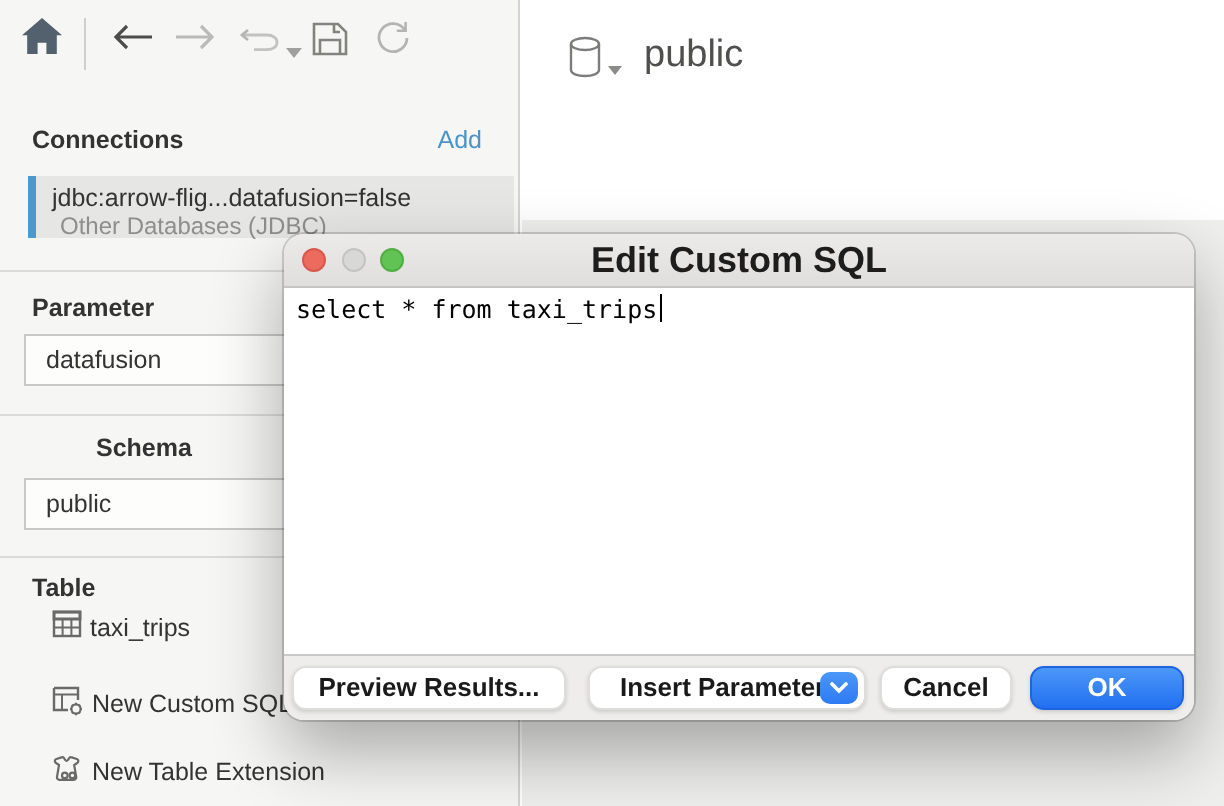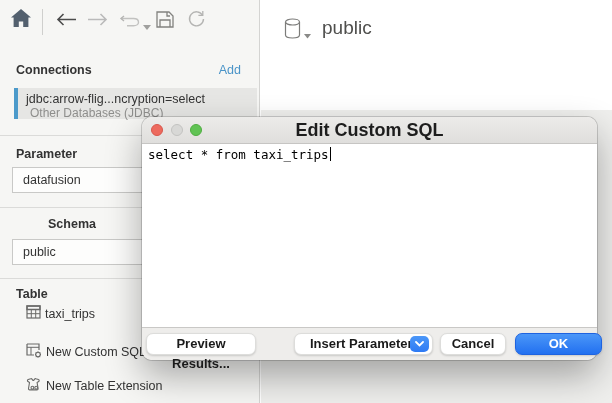--- a/index.html
+++ b/index.html
@@ -39,26 +39,26 @@
   .light.red{left:9px;background:#ed6a5e;border:1px solid #d8574c;}
   .light.yellow{left:29px;background:#d8d8d6;border:1px solid #c3c3c1;}
   .light.green{left:48px;background:#61c354;border:1px solid #4fae41;}
   .dlg-body{position:absolute;left:0;top:27px;right:0;bottom:32px;background:#fff;padding:3px 6px;box-sizing:border-box;
           font-family:"DejaVu Sans Mono","Liberation Mono",monospace;font-size:12.5px;color:#000;cursor:text;}
   .caret-i{display:inline-block;width:1px;height:14px;background:#000;vertical-align:-2px;margin-left:1px;}
   .dlg-footer{position:absolute;left:0;bottom:0;right:0;height:32px;background:#eeedeb;border-top:1px solid #c9c8c6;border-radius:0 0 10px 10px;}
   .btn{position:absolute;top:5px;height:22px;background:#fff;border:1px solid #dddddb;border-radius:7px;
        font-size:13px;font-weight:600;color:#1a1a1a;text-align:center;line-height:20px;box-sizing:border-box;
        box-shadow:0 1px 2px rgba(0,0,0,.15);cursor:pointer;}
-  .btn-preview{left:4px;width:110px;}
+  .btn-preview{left:4px;width:137px;}
   .btn-insert{left:152px;width:139px;text-align:left;padding-left:15px;}
   .chev-btn{position:absolute;right:3px;top:2px;width:19px;height:16px;border-radius:5px;
        background:linear-gradient(#4b97f8,#2e7af4);display:flex;align-items:center;justify-content:center;}
   .btn-cancel{left:298px;width:66px;}
-  .btn-ok{left:373px;width:87px;background:linear-gradient(#4b97f8,#2270f0);border:1px solid #1e63e0;color:#fff;}
+  .btn-ok{left:373px;width:77px;background:linear-gradient(#4b97f8,#2270f0);border:1px solid #1e63e0;color:#fff;}
 </style>
 </head>
 <body>
 
 <div class="app">
 
   <div class="sidebar">
 
     <span class="tb-icon" style="left:11px;top:9px;">
       <svg width="20" height="18" viewBox="0 0 20 18">
@@ -99,21 +99,21 @@
         <path d="M15.5 5.2A7 7 0 1 0 16.5 9"></path>
           <path d="M15.8 1v4.4h-4.4" stroke-width="1.3"></path>
       </svg>
     </span>
 
     <div class="conn-header">Connections</div>
     <div class="add-link">Add</div>
 
     <div class="conn-item">
       <span class="conn-bar"></span>
-      <span class="conn-name">jdbc:arrow-flig...ncryption=select</span>
+      <span class="conn-name">jdbc:arrow-flig...datafusion=false</span>
       <span class="conn-sub">Other Databases (JDBC)</span>
     </div>
 
     <div class="sec-div" style="top:135px;"></div>
 
     <div class="side-label" style="top:147px;">Parameter</div>
     <div class="side-select" style="top:167px;">
       <span>datafusion</span>
     </div>
 

